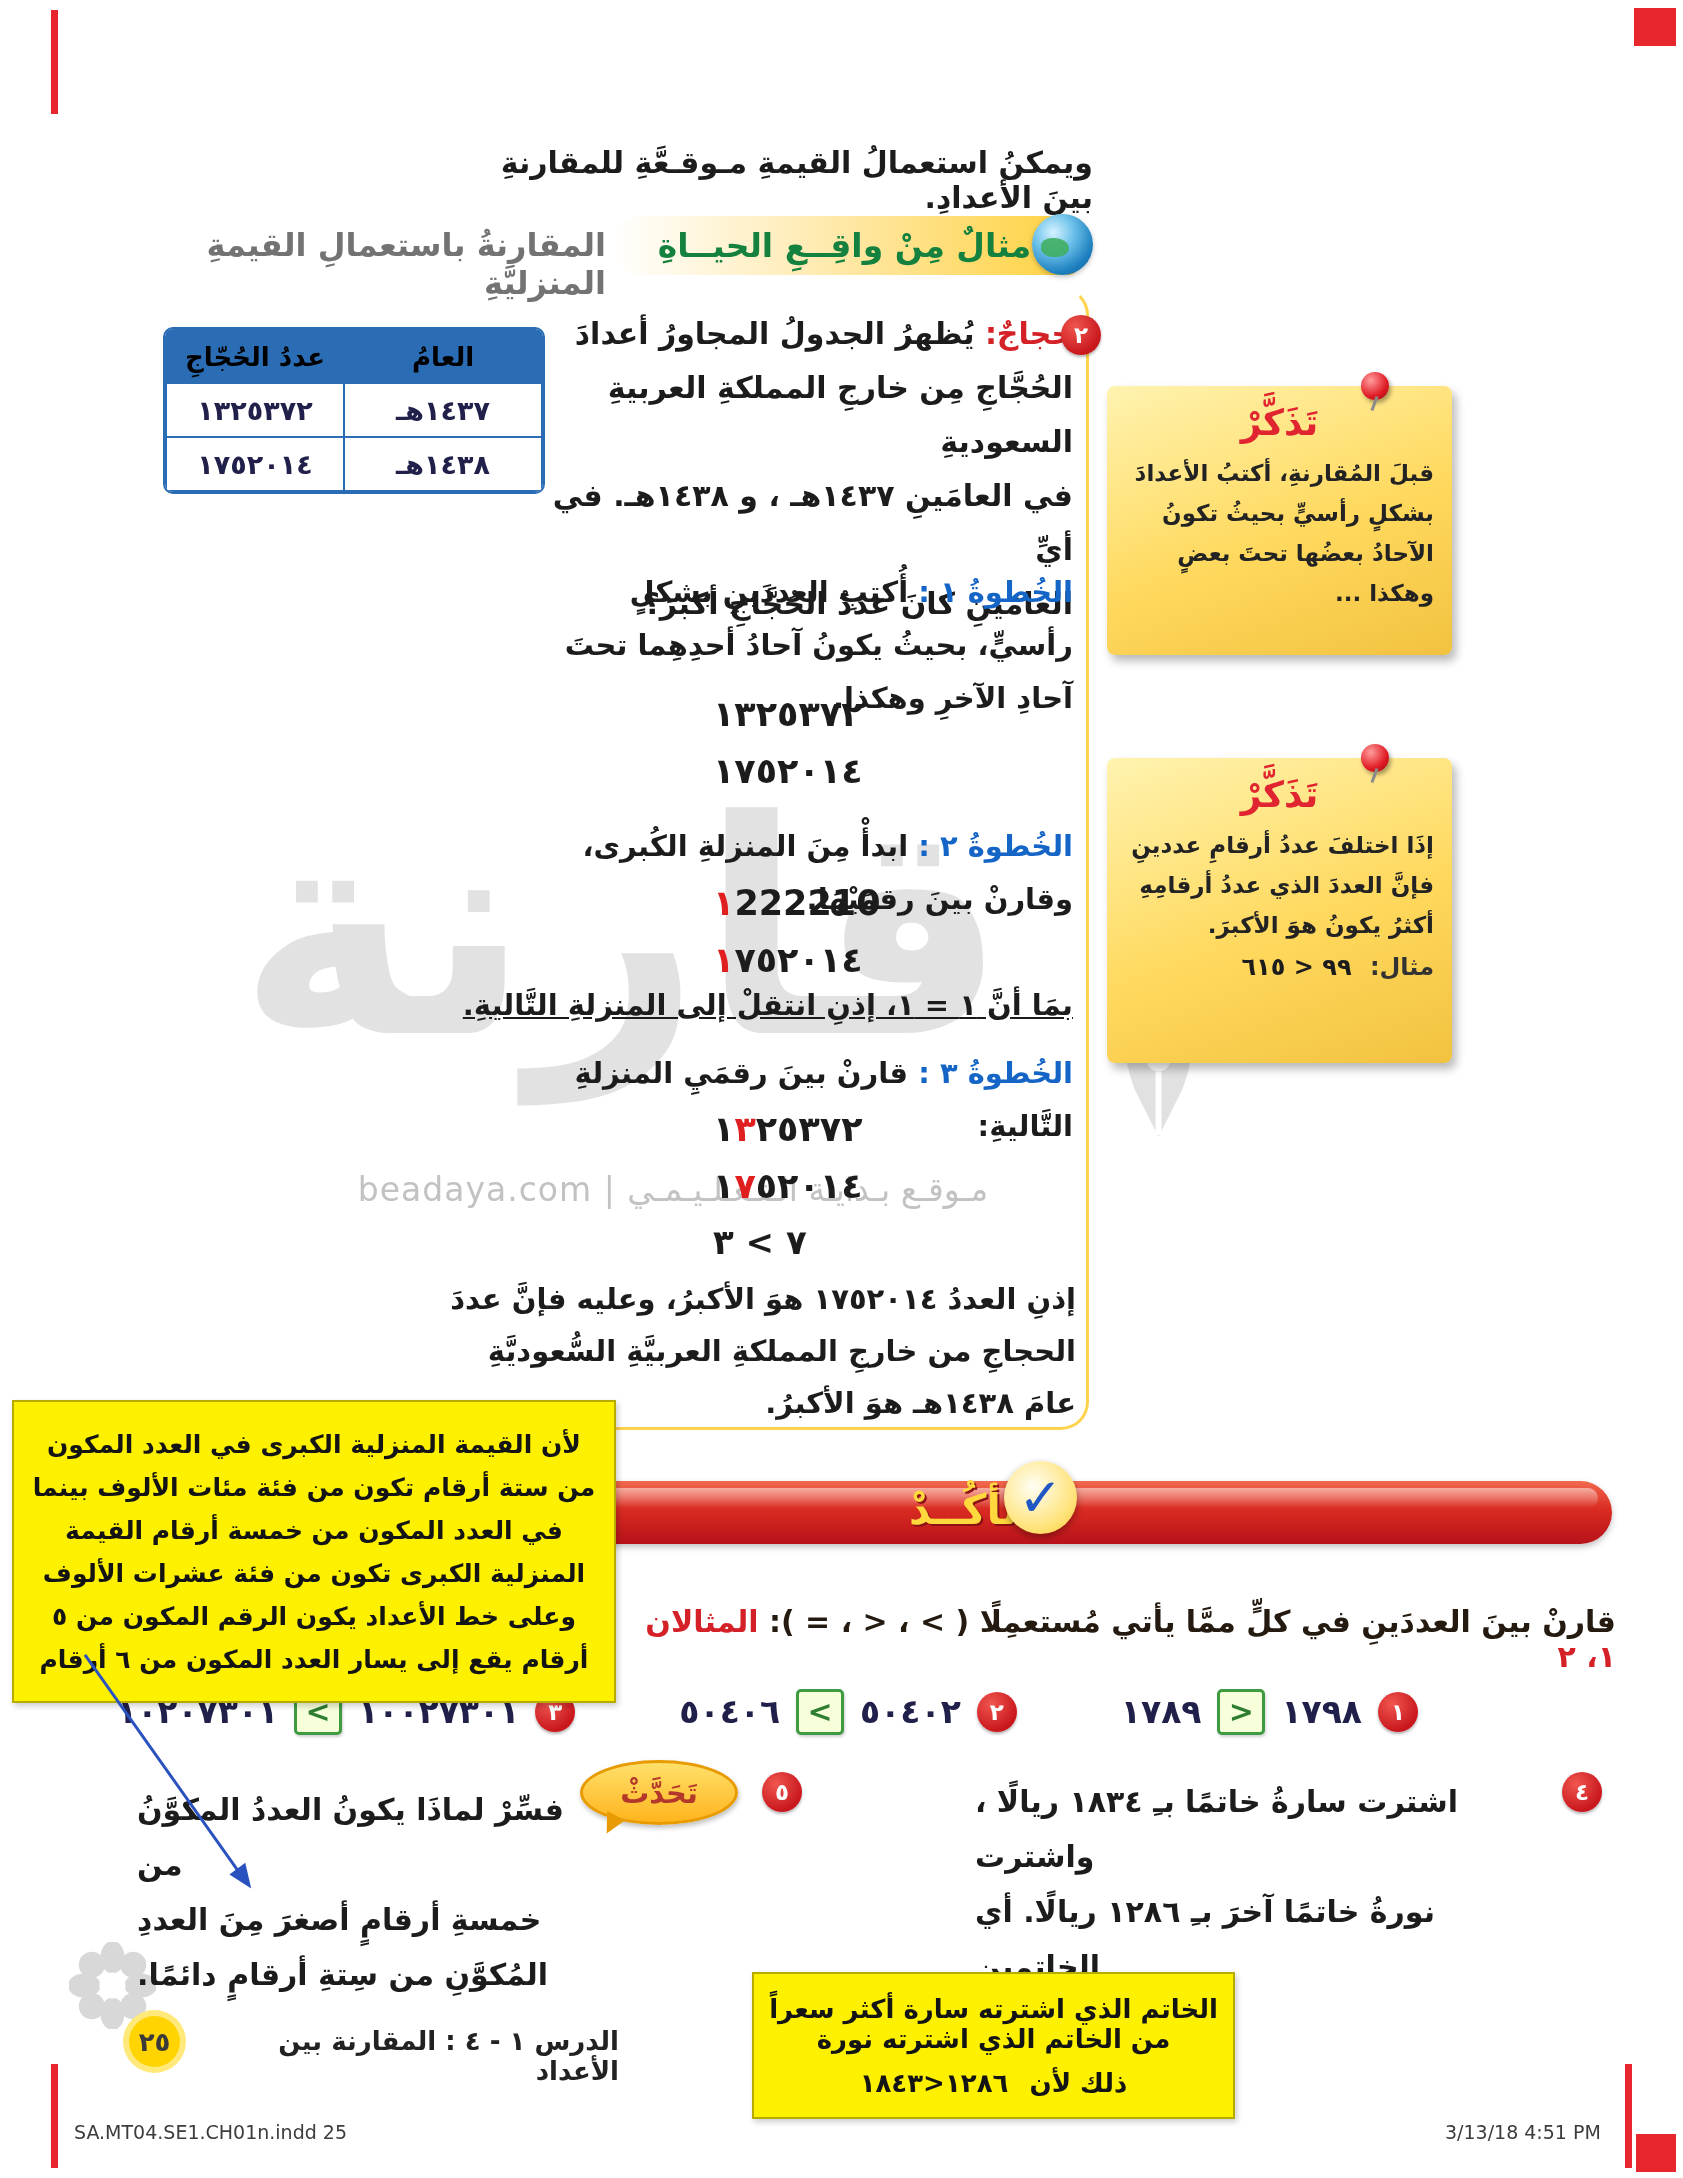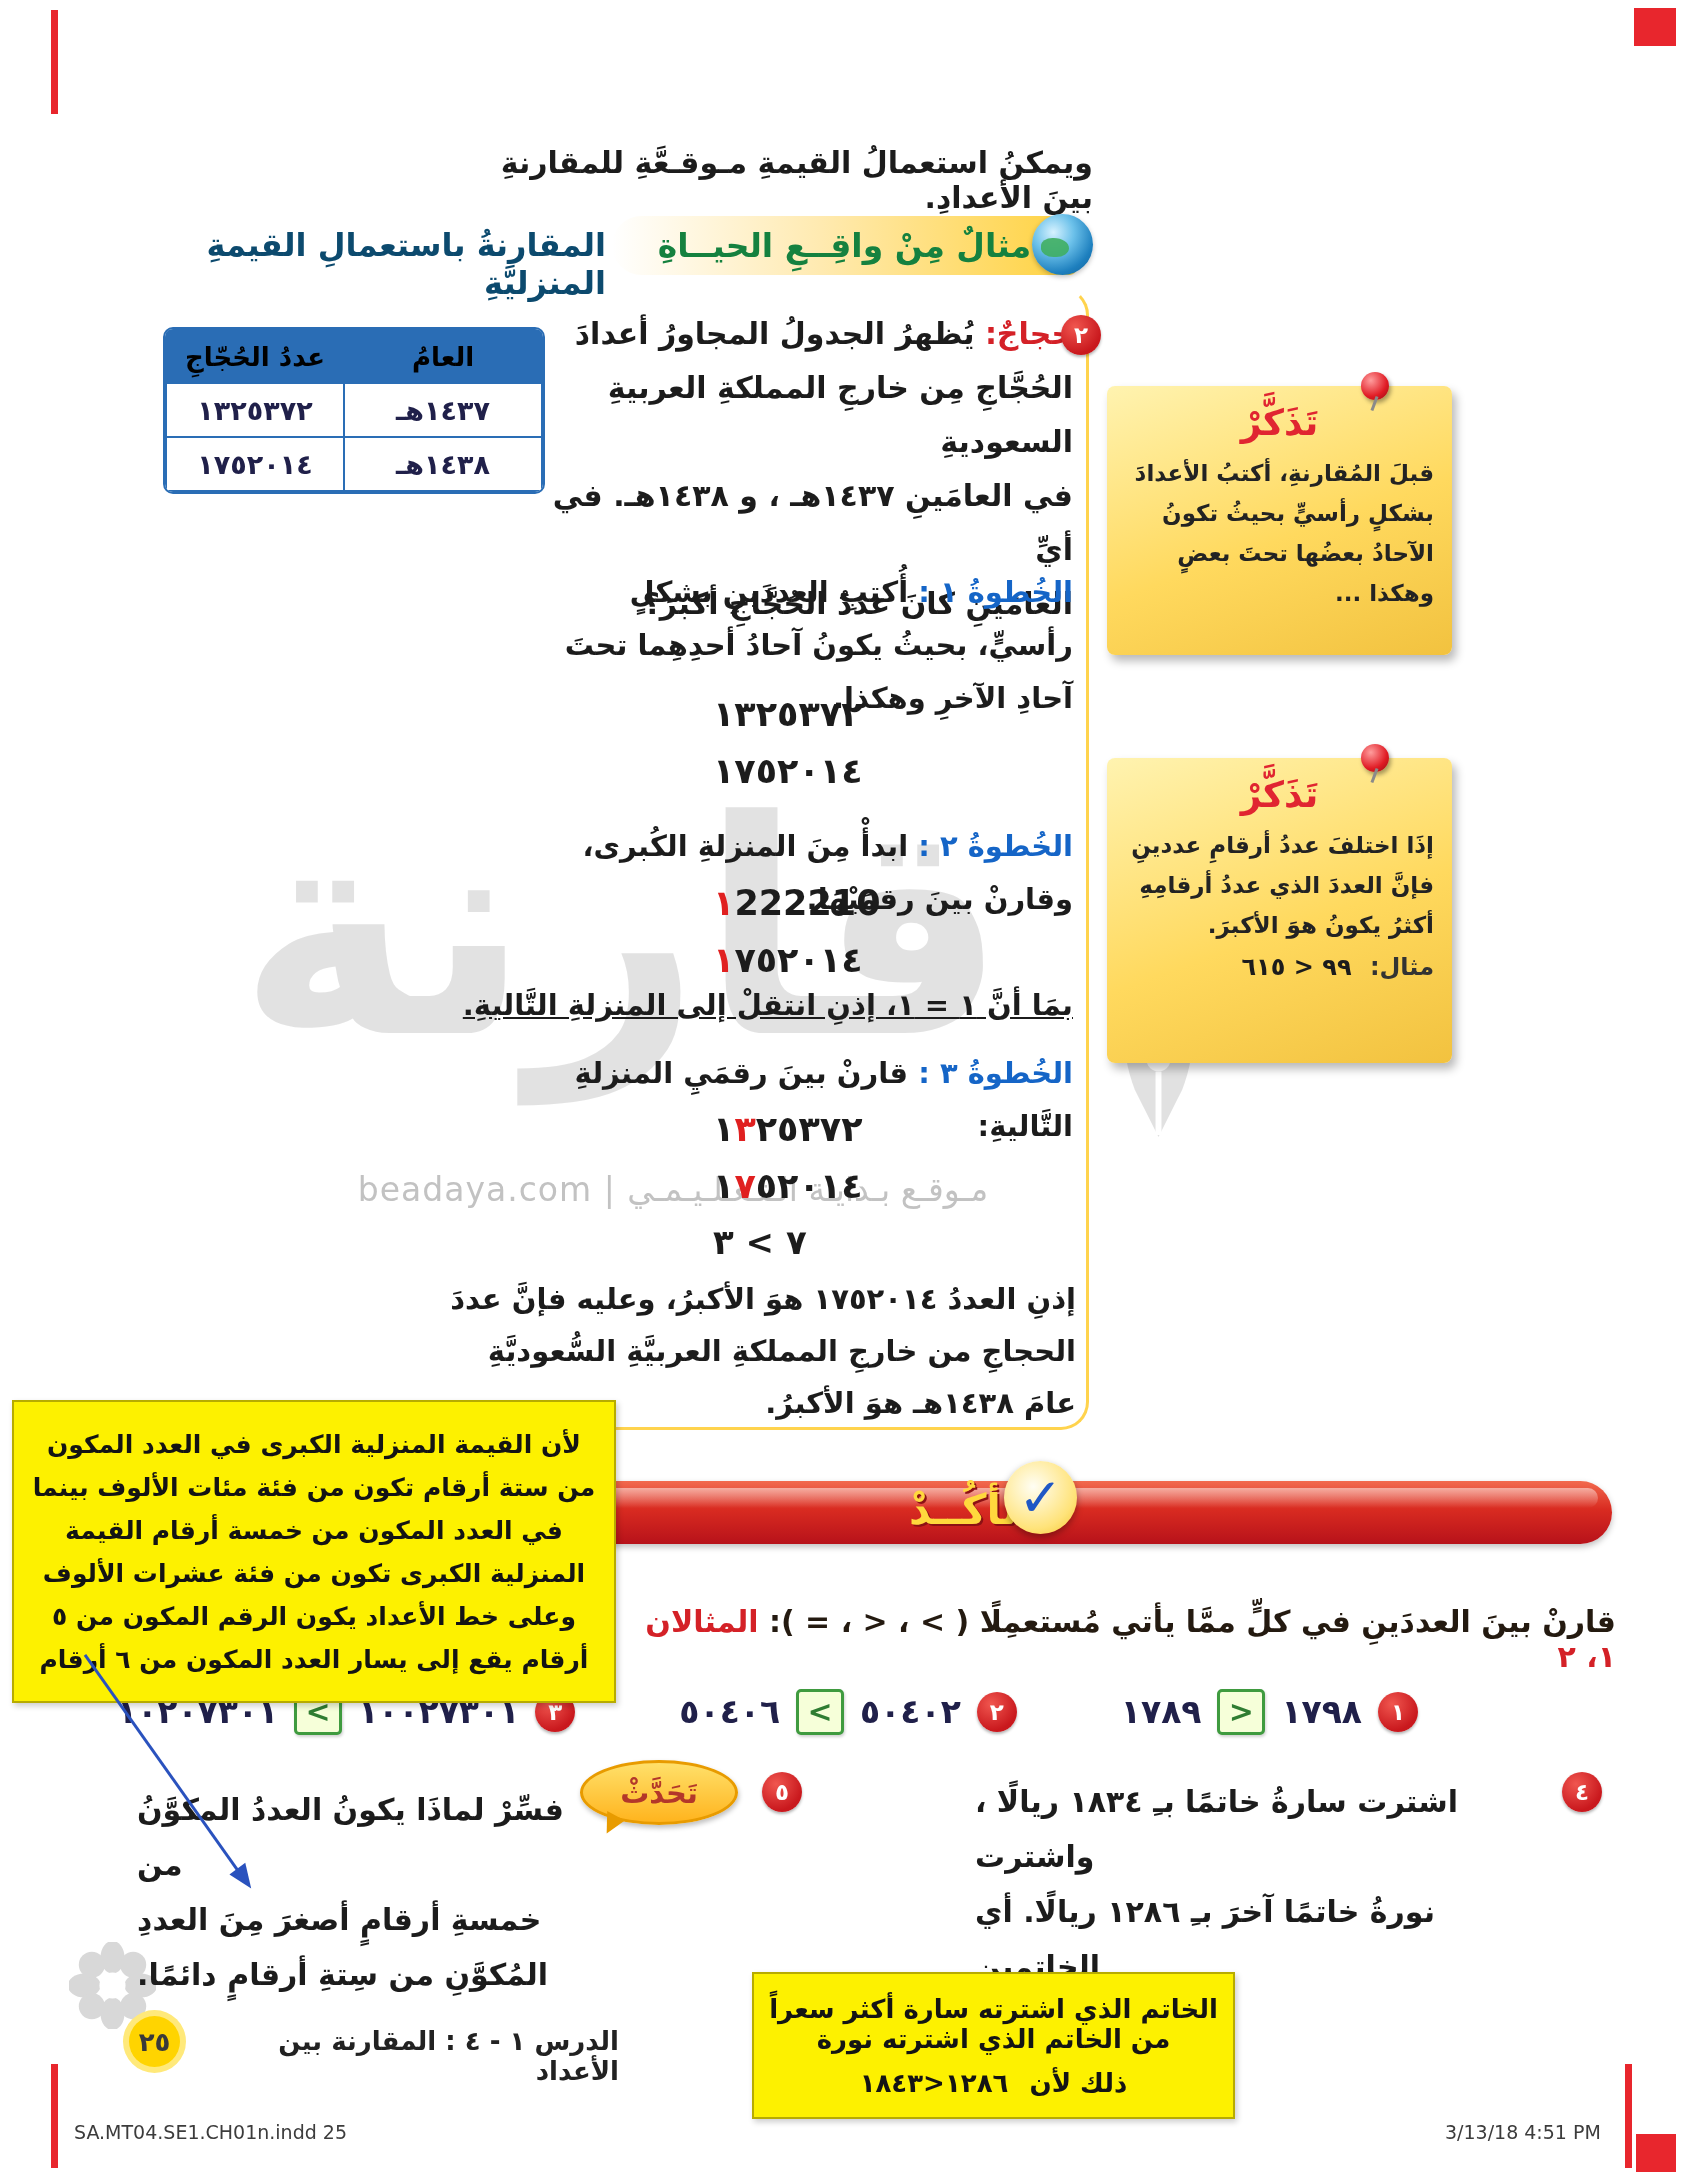--- a/index.html
+++ b/index.html
@@ -18,21 +18,21 @@
 
   
   .wm-big{position:absolute;left:238px;top:782px;font-size:297px;font-weight:700;color:#c7c7c7;opacity:.5;z-index:1;direction:rtl;line-height:1;}
   .wm-line{position:absolute;left:252px;top:1170px;width:842px;font-size:33px;color:#c2c2c2;z-index:1;text-align:center;letter-spacing:1px;}
   .wm-pen{position:absolute;left:1084px;top:911px;z-index:1;opacity:.55;}
 
   
   .intro{left:481px;top:145px;width:612px;font-size:30px;font-weight:700;color:#1c1c1c;position:absolute;z-index:2;}
 
   
-  .subtitle{position:absolute;left:117px;top:226px;width:489px;font-size:32px;font-weight:800;color:#0c4a6e;z-index:2;}
+  .subtitle{position:absolute;left:117px;top:226px;width:489px;font-size:32px;font-weight:800;color:#737373;z-index:2;}
   .strip{position:absolute;left:612px;top:216px;width:465px;height:59px;border-radius:32px 8px 8px 32px;background:linear-gradient(to left,#ffd23f,#ffeab0 55%,rgba(255,245,220,0));display:flex;align-items:center;justify-content:center;z-index:2;}
   .strip-text{font-size:33px;font-weight:800;color:#15813f;}
   .globe{position:absolute;left:1032px;top:214px;width:61px;height:61px;border-radius:50%;background:radial-gradient(circle at 35% 30%,#d6f2ff 0%,#6cc1ea 35%,#1d7fbe 70%,#135e92 100%);box-shadow:0 2px 5px rgba(0,0,0,.25);z-index:3;}
   .globe::after{content:"";position:absolute;left:9px;top:24px;width:28px;height:19px;background:#3fae62;border-radius:45% 60% 50% 50%;opacity:.9;}
   .example-box{position:absolute;left:137px;top:287px;width:952px;height:1143px;border:3px solid transparent;border-right-color:#ffd34d;border-bottom-color:#ffd34d;border-radius:28px;z-index:2;}
 
   .badge{display:flex;align-items:center;justify-content:center;width:40px;height:40px;background:radial-gradient(circle at 35% 30%,#f0564f,#c9181d 70%);border-radius:50%;color:#fff;font-size:23px;font-weight:700;box-shadow:0 2px 3px rgba(0,0,0,.3);flex:0 0 auto;}
   .abs-badge{position:absolute;z-index:4;}
   .ex-badge{left:1061px;top:315px;}
 

